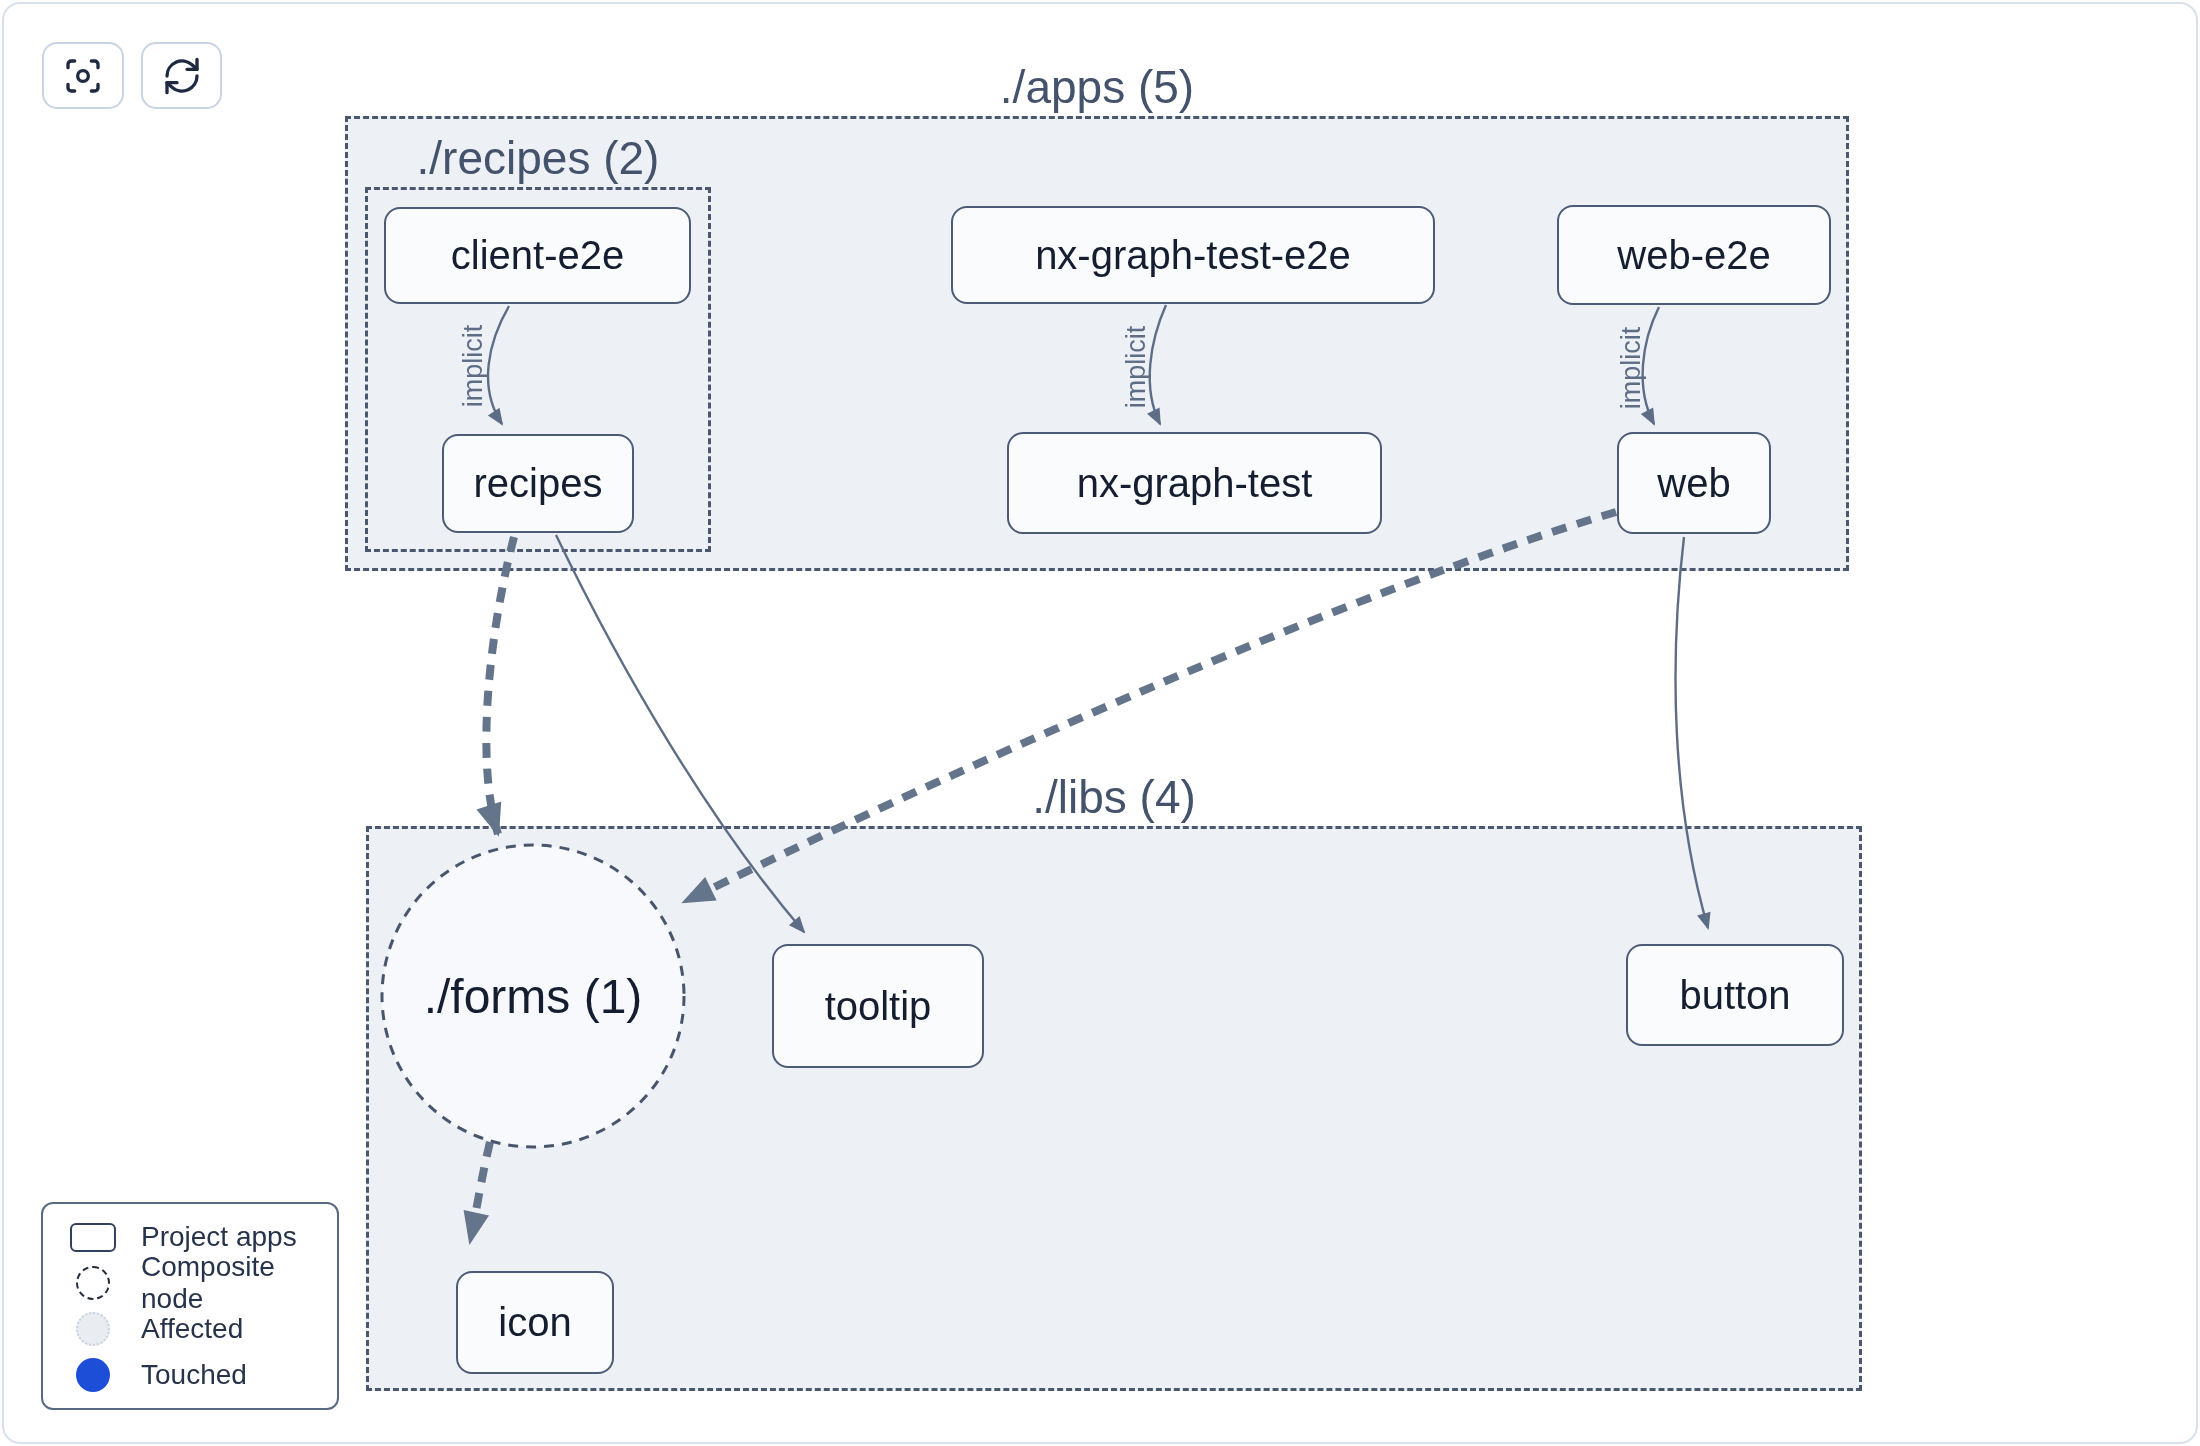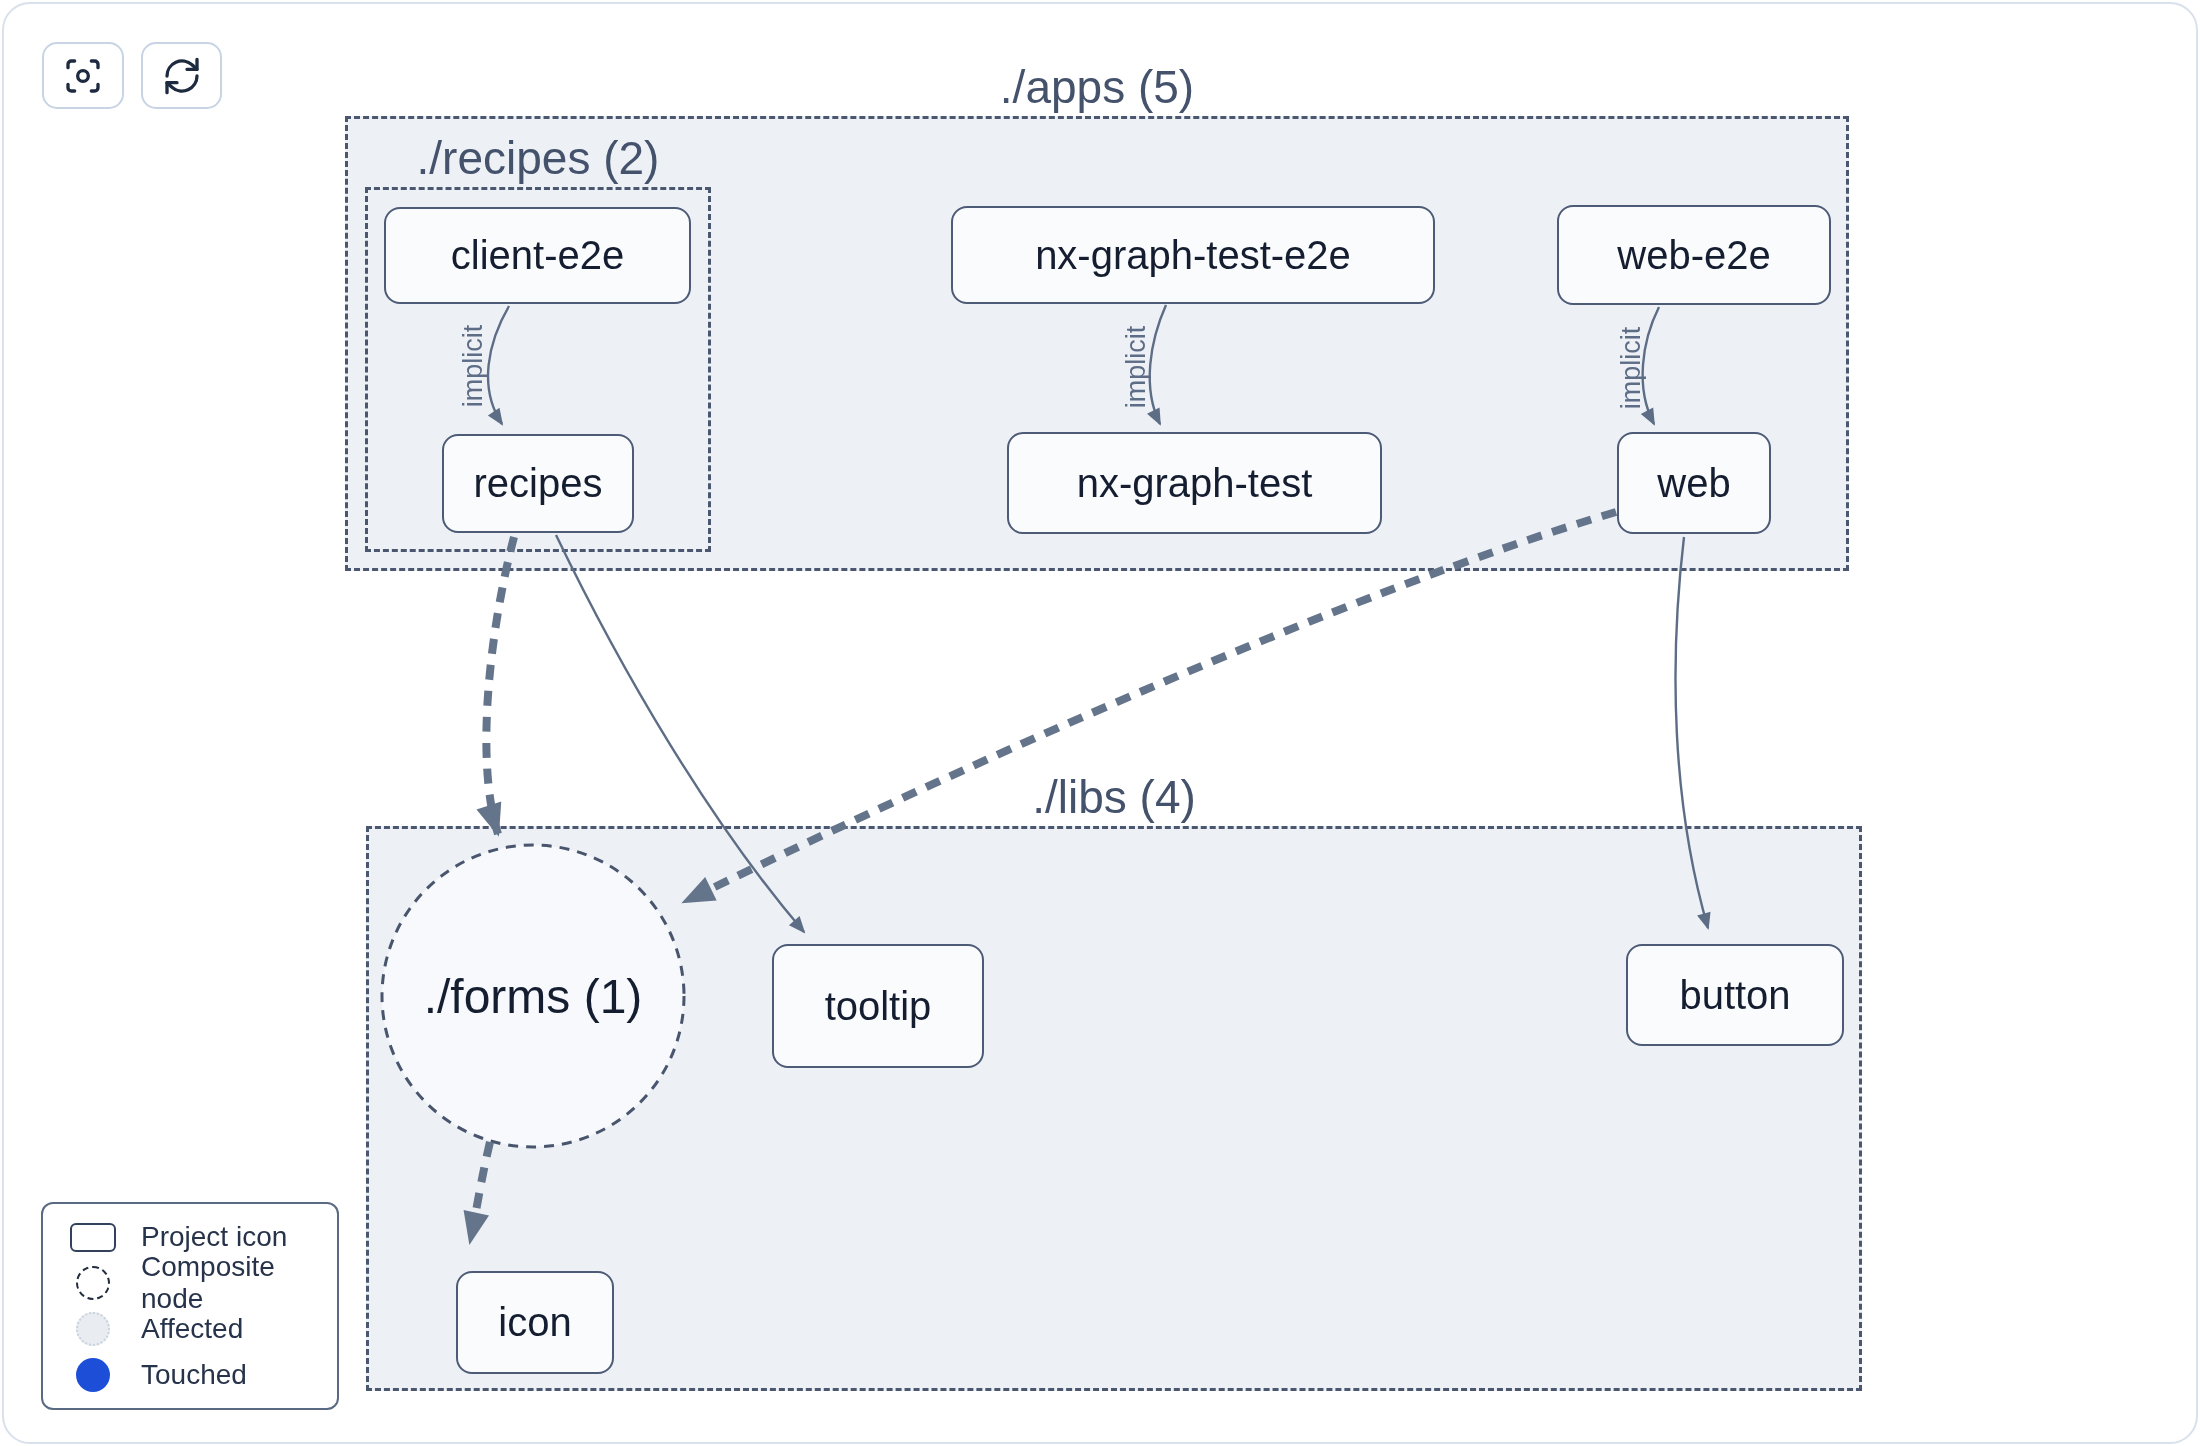--- a/index.html
+++ b/index.html
@@ -1,19 +1,19 @@
 <!DOCTYPE html>
 <html><head>
 <meta charset="utf-8">
 <style>
   html,body{margin:0;padding:0;background:#ffffff;}
   body{font-family:"Liberation Sans", sans-serif;}
   .canvas{
     position:relative;width:2196px;height:1442px;margin:2px;
-    background:#ffffff;border:2px solid #d9e1ec;border-radius:28px;
+    background:#ffffff;border:2px solid #d9e1ec;border-radius:18px;
     overflow:hidden;box-sizing:border-box;
   }
   
   .tool-btn{
     position:absolute;width:82px;height:67px;border-radius:15px;
     background:#ffffff;border:2px solid #c8d4e4;
     display:flex;align-items:center;justify-content:center;box-sizing:border-box;
   }
   .tool-btn svg{stroke:#1e2a40;fill:none;stroke-width:2;stroke-linecap:round;stroke-linejoin:round;}
   
@@ -125,21 +125,21 @@
   <div class="node" style="left:1003px;top:428px;width:375px;height:102px;">nx-graph-test</div>
   <div class="node" style="left:768px;top:940px;width:212px;height:124px;">tooltip</div>
   <div class="node" style="left:1622px;top:940px;width:218px;height:102px;">button</div>
   <div class="node" style="left:452px;top:1267px;width:158px;height:103px;">icon</div>
 
   <div class="legend">
     <div class="legend-row">
       <span class="legend-swatch">
           <span class="sw-rect"></span>
         </span>
-      <span class="legend-text">Project icon</span>
+      <span class="legend-text">Project apps</span>
     </div>
     <div class="legend-row">
       <span class="legend-swatch">
           <span class="sw-dashed-circle"></span>
         </span>
       <span class="legend-text">Composite node</span>
     </div>
     <div class="legend-row">
       <span class="legend-swatch">
           <span class="sw-affected"></span>

